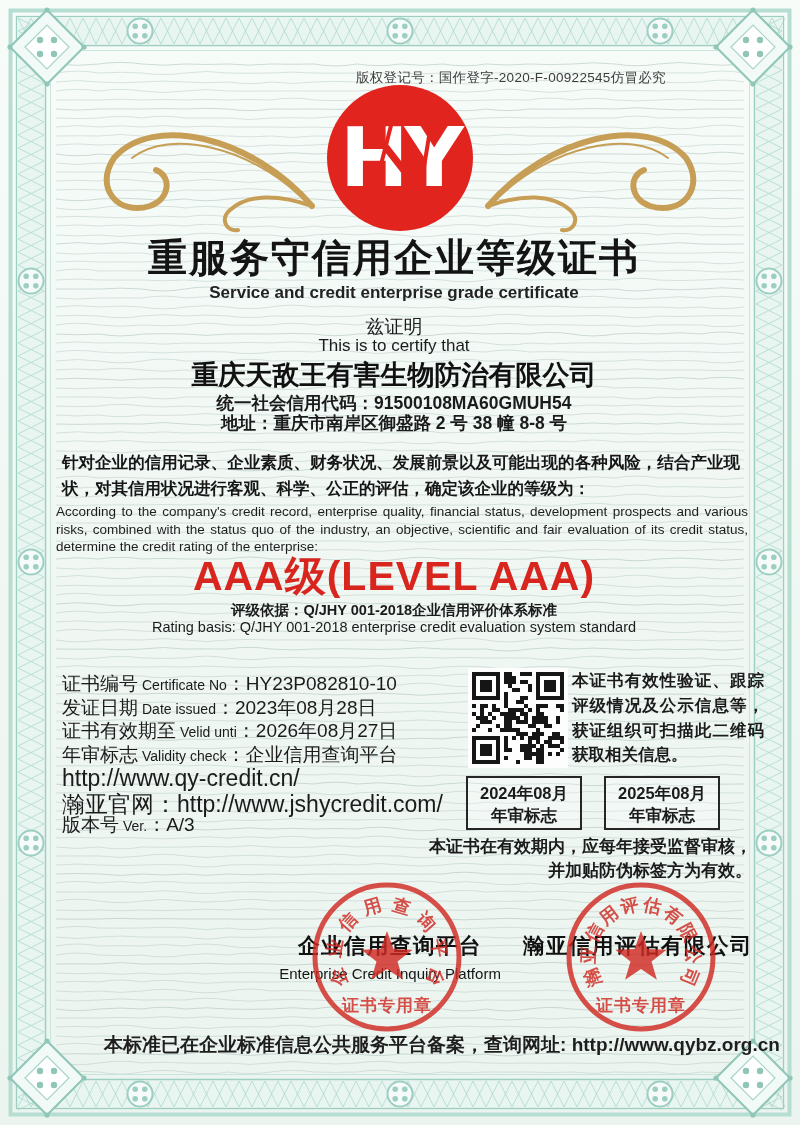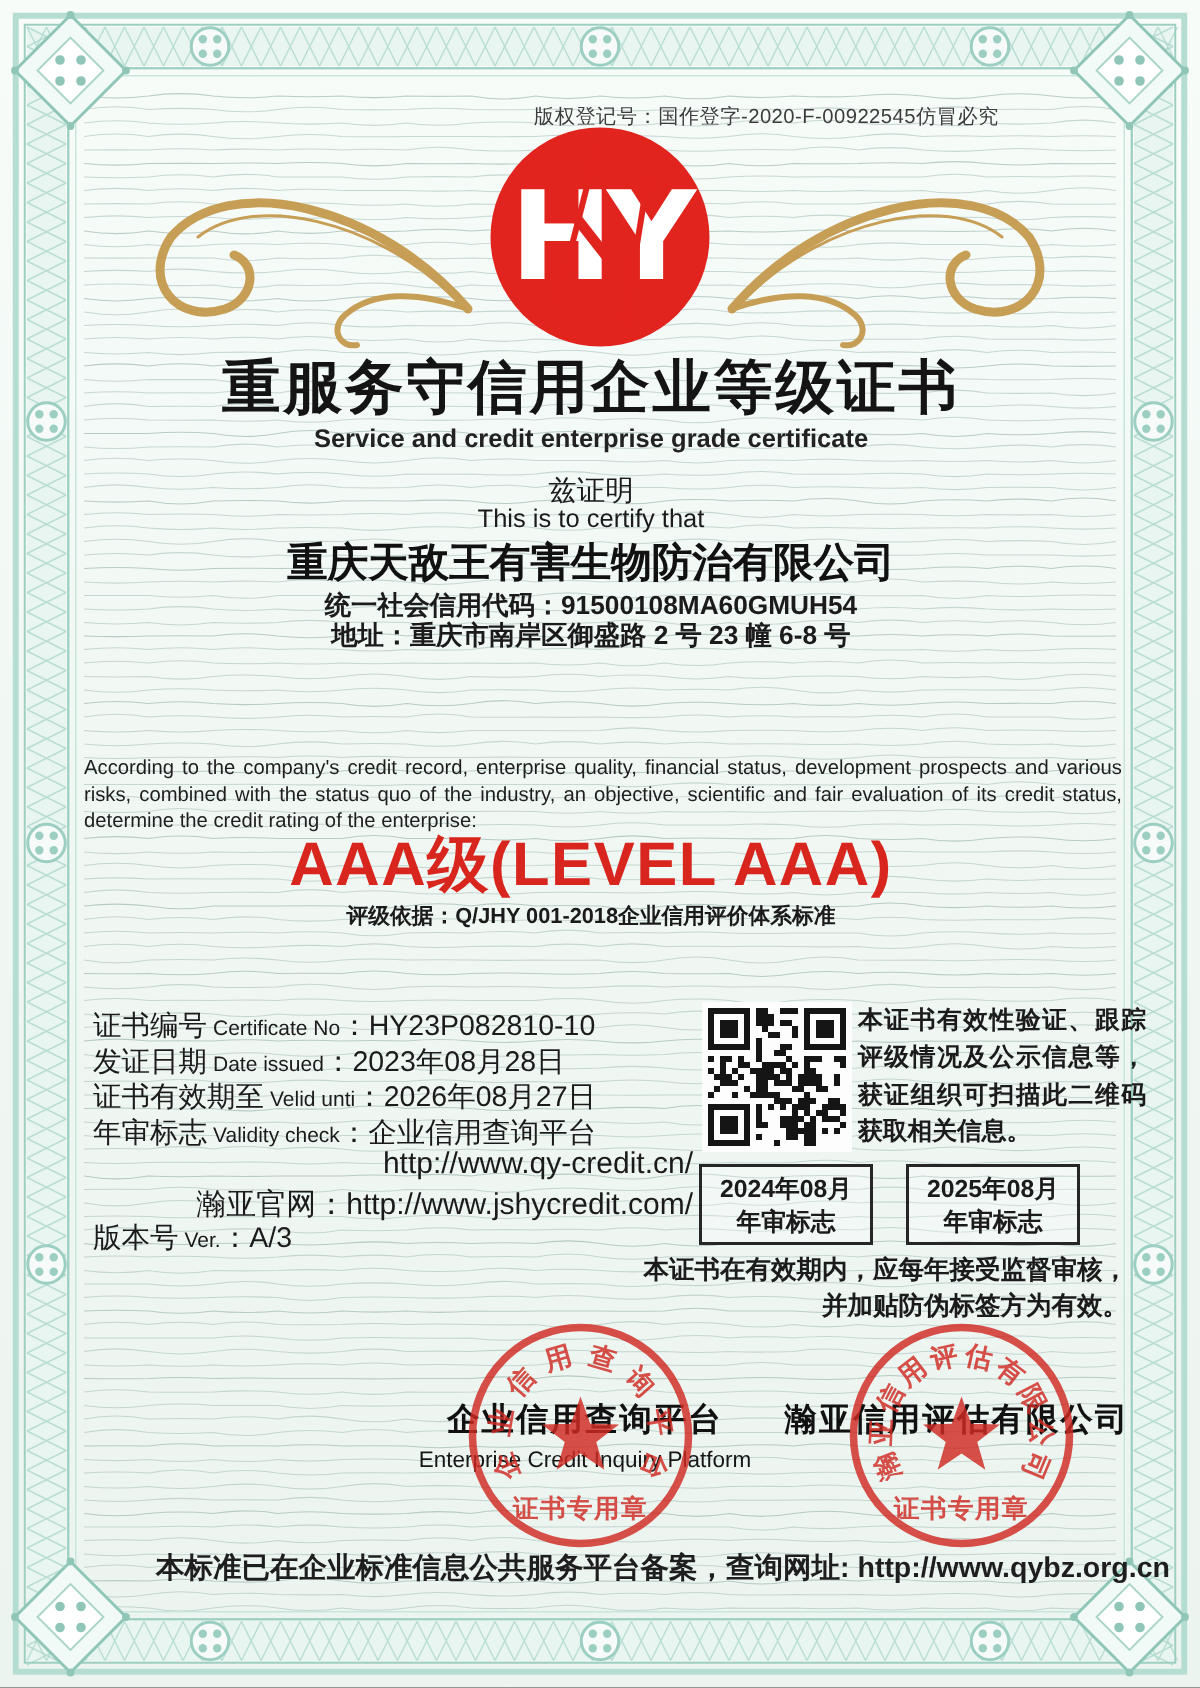--- a/index.html
+++ b/index.html
@@ -25,21 +25,21 @@
   .para-cn{top:450px;left:62px;width:678px;font-size:16.5px;line-height:1.55;text-align:justify;font-weight:600;color:#161616;}
   .para-en{top:503px;left:56px;width:692px;font-size:13.5px;line-height:1.3;text-align:justify;color:#1e1e1e;}
   .level{top:549px;font-size:41px;font-weight:900;letter-spacing:1px;}
   .basis-cn{top:601px;font-size:14.5px;font-weight:600;}
   .basis-en{top:619px;font-size:14.5px;}
   .details{top:671px;left:62px;width:400px;}
   .detail-line{margin-bottom:3px;white-space:nowrap;height:20.5px;}
   .dcn{font-size:19px;}
   .den{font-size:14px;margin-left:4px;}
   .dsep,.dval{font-size:19px;}
-  .durl{font-size:20px;margin-bottom:3px;height:20.5px;text-align:right;}
+  .durl{font-size:23px;margin-bottom:3px;height:20.5px;}
   .qr-note{top:668px;left:572px;width:192px;font-size:16.5px;line-height:1.5;text-align:justify;font-weight:600;}
   .year-boxes{top:776px;left:466px;display:flex;gap:22px;border-radius:13px;}
   .year-box{border:2px solid #262626;width:112px;height:46px;text-align:center;padding-top:4px;background:rgba(255,255,255,.25);}
   .year-box .m,.year-box .l{font-size:16.5px;line-height:22px;font-weight:600;}
   .annual-note{top:835px;left:410px;width:342px;text-align:right;font-size:17px;line-height:1.4;font-weight:600;}
   .org{top:931px;text-align:center;}
   .org-left{left:252px;width:276px;}
   .org-right{left:496px;width:284px;}
   .org-cn{font-size:21.5px;font-weight:800;letter-spacing:1.5px;color:#111;}
   .org-en{font-size:15px;margin-top:5px;color:#161616;}
@@ -746,26 +746,28 @@
     <div class="abs copyright">版权登记号：国作登字-2020-F-00922545仿冒必究</div>
 
     <div class="abs ctr title-cn">重服务守信用企业等级证书</div>
     <div class="abs ctr title-en">Service and credit enterprise grade certificate</div>
 
     <div class="abs ctr certify-cn">兹证明</div>
     <div class="abs ctr certify-en">This is to certify that</div>
 
     <div class="abs ctr company">重庆天敌王有害生物防治有限公司</div>
     <div class="abs ctr credit-code">统一社会信用代码：91500108MA60GMUH54</div>
-    <div class="abs ctr address">地址：重庆市南岸区御盛路 2 号 23 幢 6-8 号</div>
-
+    <div class="abs ctr address">地址：重庆市南岸区御盛路 2 号 38 幢 8-8 号</div>
+
+    <div class="abs para-cn">针对企业的信用记录、企业素质、财务状况、发展前景以及可能出现的各种风险，结合产业现状，对其信用状况进行客观、科学、公正的评估，确定该企业的等级为：</div>
     <div class="abs para-en">According to the company's credit record, enterprise quality, financial status, development prospects and various risks, combined with the status quo of the industry, an objective, scientific and fair evaluation of its credit status, determine the credit rating of the enterprise:</div>
 
     <div class="abs ctr level" style="color:#d8261f;">AAA级(LEVEL AAA)</div>
     <div class="abs ctr basis-cn">评级依据：Q/JHY 001-2018企业信用评价体系标准</div>
+    <div class="abs ctr basis-en">Rating basis: Q/JHY 001-2018 enterprise credit evaluation system standard</div>
 
     <div class="abs details">
       <div class="detail-line"><span class="dcn">证书编号</span><span class="den">Certificate No</span><span class="dsep">：</span><span class="dval">HY23P082810-10</span></div>
       <div class="detail-line"><span class="dcn">发证日期</span><span class="den">Date issued</span><span class="dsep">：</span><span class="dval">2023年08月28日</span></div>
       <div class="detail-line"><span class="dcn">证书有效期至</span><span class="den">Velid unti</span><span class="dsep">：</span><span class="dval">2026年08月27日</span></div>
       <div class="detail-line"><span class="dcn">年审标志</span><span class="den">Validity check</span><span class="dsep">：</span><span class="dval">企业信用查询平台</span></div>
       <div class="durl">http://www.qy-credit.cn/</div>
       <div class="durl">瀚亚官网：http://www.jshycredit.com/</div>
       <div class="detail-line"><span class="dcn">版本号</span><span class="den">Ver.</span><span class="dsep">：</span><span class="dval">A/3</span></div>
     </div>

